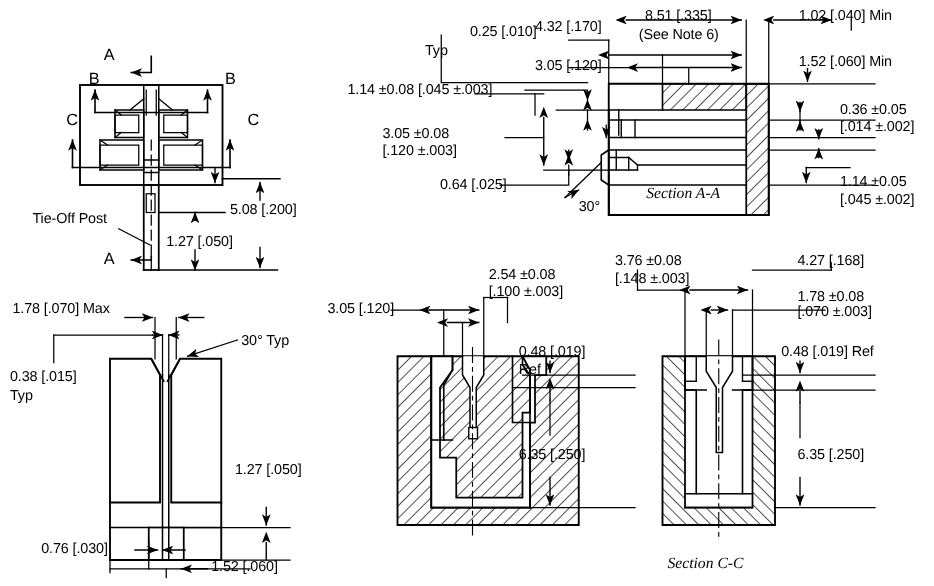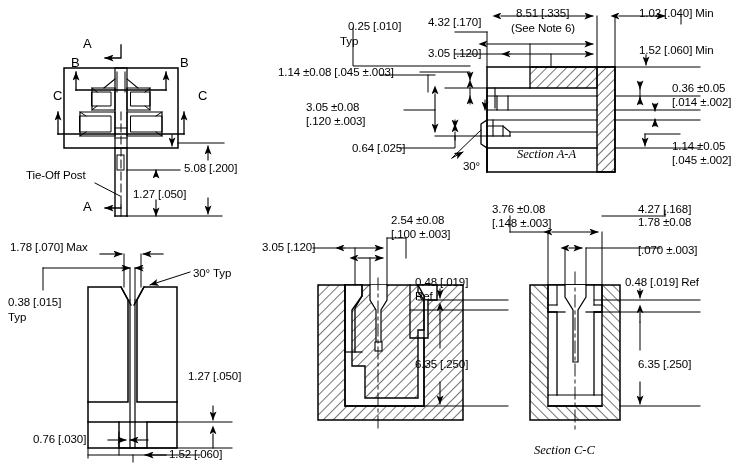--- a/index.html
+++ b/index.html
@@ -373,21 +373,21 @@
   <span class="vlt" style="left:71px;  top:55px;">B</span>
   <span class="vlt" style="left:53px;  top:88px;">C</span>
   <span class="vlt" style="left:180px; top:55px;">B</span>
   <span class="vlt" style="left:198px; top:88px;">C</span>
   <span class="vlt" style="left:83px;  top:199px;">A</span>
 
   <span class="lbl" style="left:26px; top:169px;">Tie-Off Post</span>
   <span class="lbl" style="left:133px; top:188px;">1.27 [.050]</span>
   <span class="lbl" style="left:184px; top:162px;">5.08 [.200]</span>
 
-  <span class="lbl" style="left:320px; top:20px;padding-left:28px;">0.25 [.010]</span>
+  <span class="lbl" style="left:348px; top:20px;padding-left:28px;">0.25 [.010]</span>
   <span class="lbl" style="left:340px; top:35px;">Typ</span>
 
   <span class="lbl" style="left:428px; top:16px;">4.32 [.170]</span>
 
   <span class="lbl" style="left:516px; top:7px;">8.51 [.335]</span>
   <span class="lbl" style="left:511px; top:22px;">(See Note 6)</span>
 
   <span class="lbl" style="left:639px; top:7px;">1.02 [.040] Min</span>
 
   <span class="lbl" style="left:428px; top:47px;">3.05 [.120]</span>
@@ -421,19 +421,19 @@
   <span class="lbl" style="left:391px; top:228px;">[.100 ±.003]</span>
   <span class="lbl" style="left:262px; top:241px;">3.05 [.120]</span>
   <span class="lbl" style="left:415px; top:276px;">0.48 [.019]</span>
   <span class="lbl" style="left:415px; top:290px;">Ref</span>
   <span class="lbl" style="left:415px; top:358px;">6.35 [.250]</span>
   <span class="sect" style="left:332px; top:443px;margin-top:32px;">Section B-B</span>
 
   <span class="lbl" style="left:492px; top:203px;">3.76 ±0.08</span>
   <span class="lbl" style="left:492px; top:217px;">[.148 ±.003]</span>
   <span class="lbl" style="left:638px; top:203px;">4.27 [.168]</span>
-  <span class="lbl" style="left:638px; top:216px;">1.78 ±0.08</span>
+  <span class="lbl" style="left:638px; top:232px;">1.78 ±0.08</span>
   <span class="lbl" style="left:638px; top:244px;">[.070 ±.003]</span>
   <span class="lbl" style="left:625px; top:276px;text-align:right;">0.48 [.019] Ref</span>
   <span class="lbl" style="left:638px; top:358px;">6.35 [.250]</span>
   <span class="sect" style="left:534px; top:443px;">Section C-C</span>
 
 </div>
 
 </body></html>

